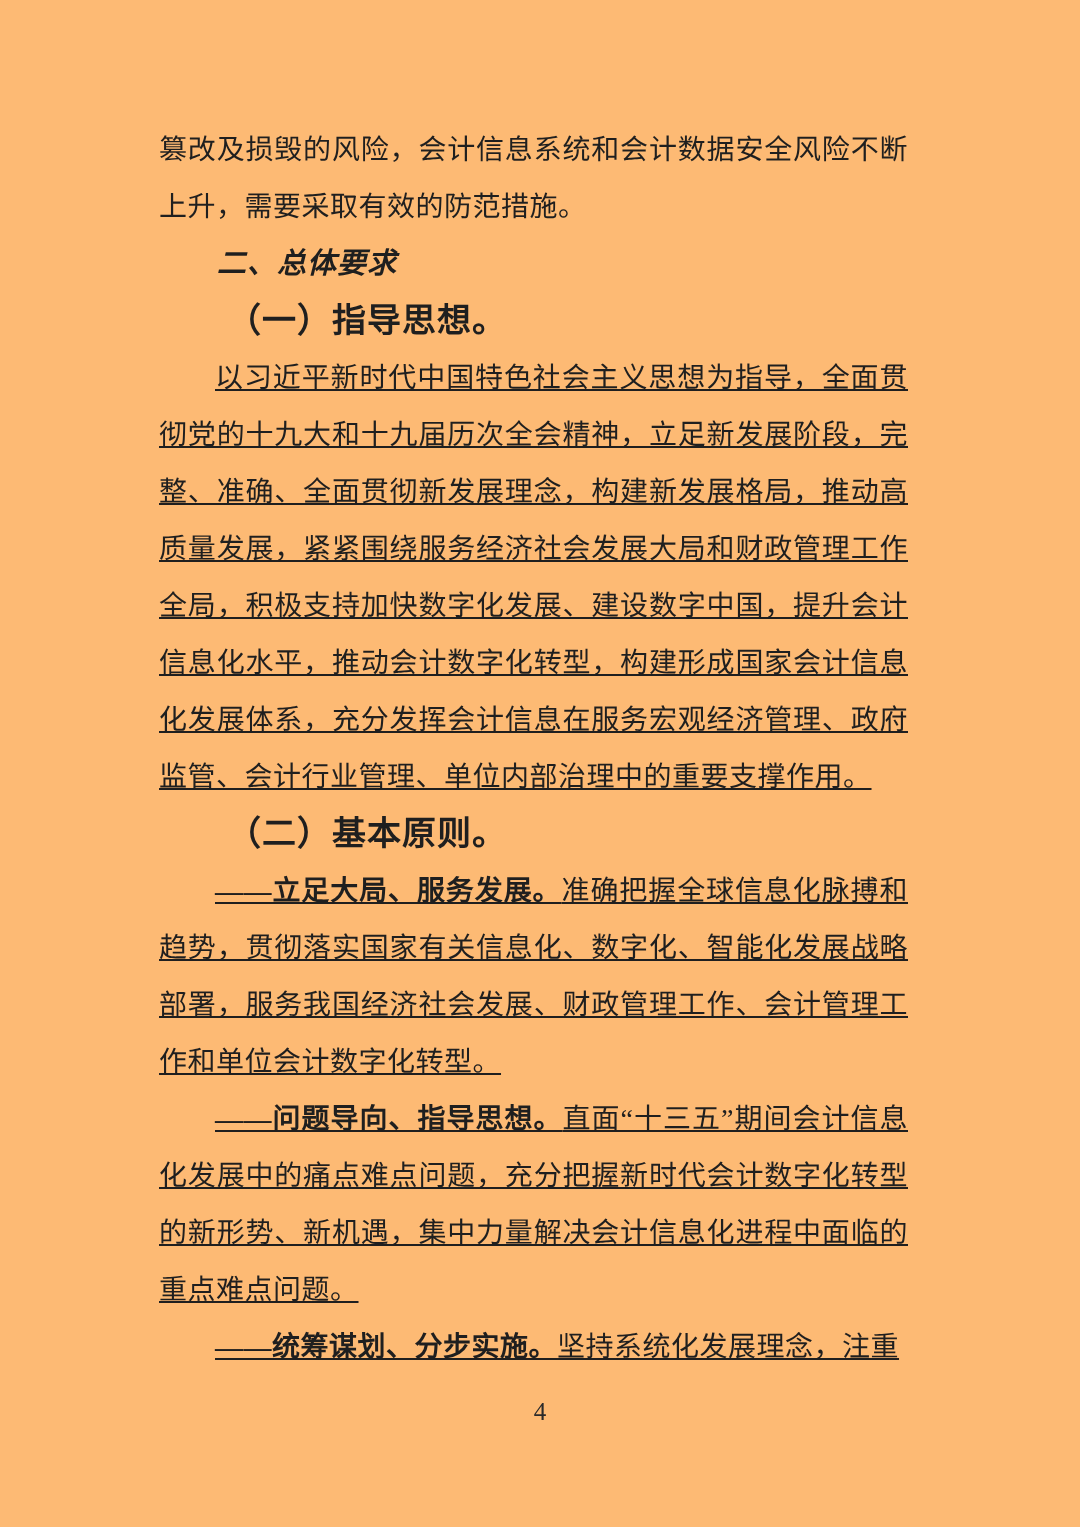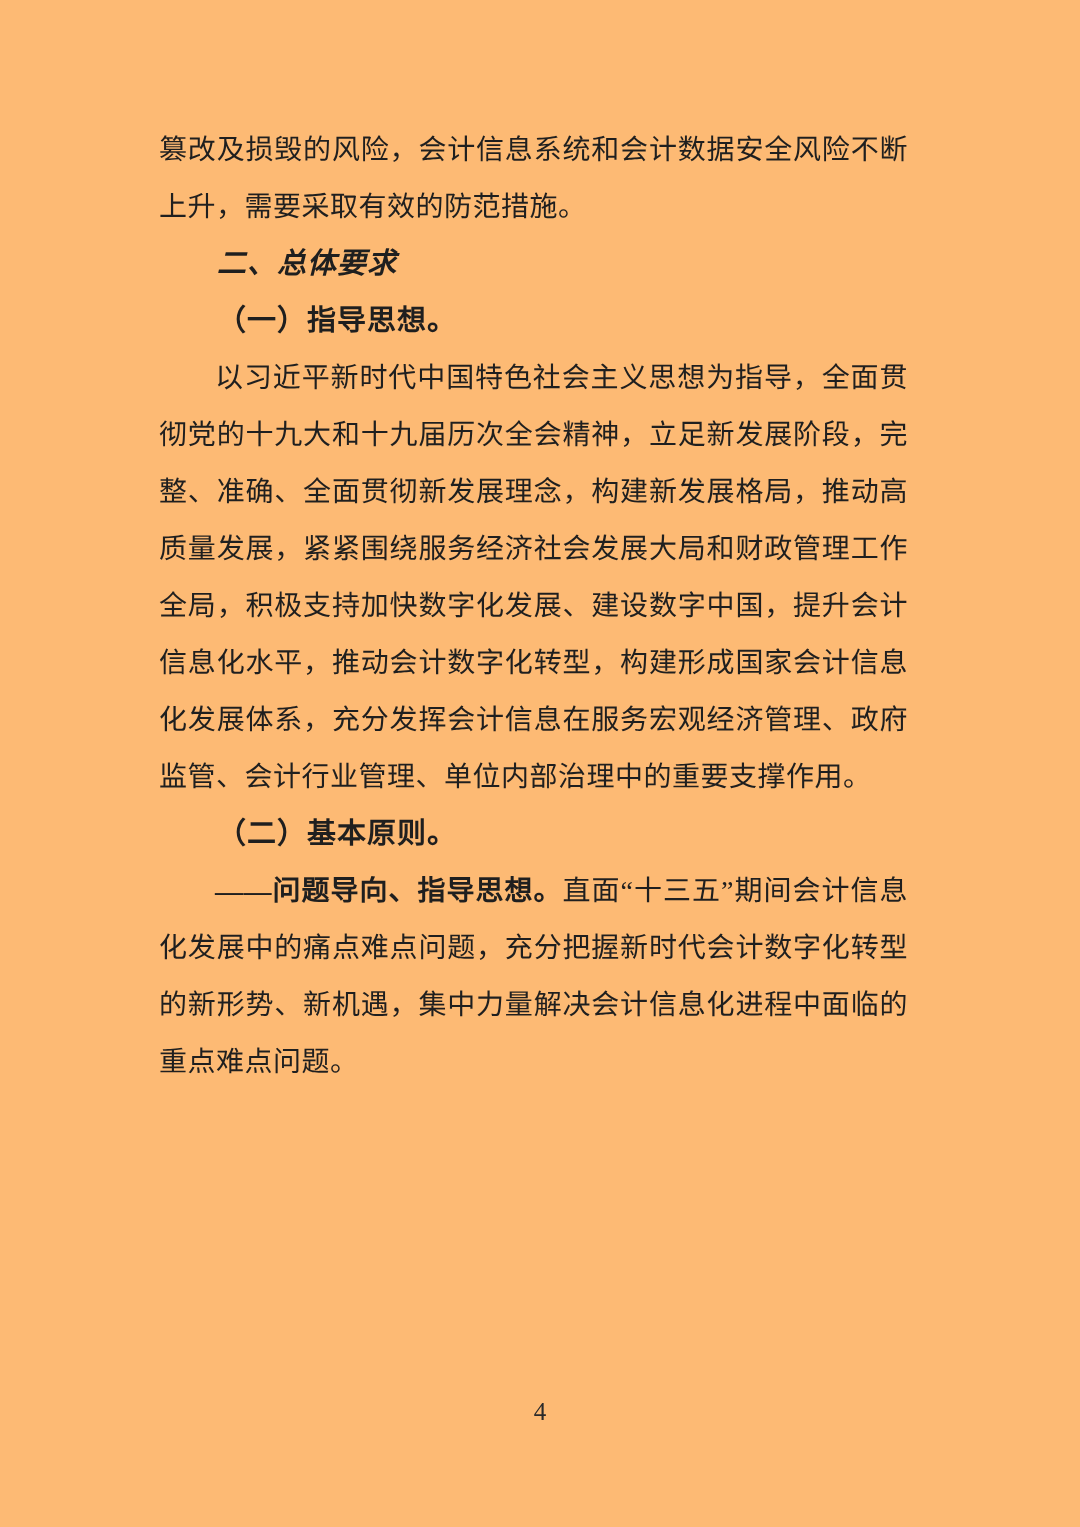--- a/index.html
+++ b/index.html
@@ -25,33 +25,34 @@
   .content p {
     margin: 0;
     font-size: 28px;
     line-height: 57px;
     text-align: justify;
     letter-spacing: 0.5px;
     word-break: break-all;
   }
   p.para-indent {
     text-indent: 2em;
+    text-decoration: underline;
   }
   p.heading-1 {
     font-family: "Liberation Sans", "DejaVu Sans", sans-serif;
     font-weight: bold;
     text-indent: 2em;
     font-size: 29px;
     letter-spacing: 1px;
     font-style: italic;
   }
   p.heading-2 {
     font-weight: bold;
     text-indent: 2em;
-    font-size: 29px;
+    font-size: 34px;
     letter-spacing: 1px;
   }
   .bullet-lead {
     font-weight: bold;
   }
   .page-footer {
     position: absolute;
     top: 1398px;
     left: 0;
     width: 100%;
@@ -69,22 +70,28 @@
     <p>篡改及损毁的风险，会计信息系统和会计数据安全风险不断上升，需要采取有效的防范措施。</p>
 
     <p class="heading-1">二、总体要求</p>
 
     <p class="heading-2">（一）指导思想。</p>
 
     <p class="para-indent">以习近平新时代中国特色社会主义思想为指导，全面贯彻党的十九大和十九届历次全会精神，立足新发展阶段，完整、准确、全面贯彻新发展理念，构建新发展格局，推动高质量发展，紧紧围绕服务经济社会发展大局和财政管理工作全局，积极支持加快数字化发展、建设数字中国，提升会计信息化水平，推动会计数字化转型，构建形成国家会计信息化发展体系，充分发挥会计信息在服务宏观经济管理、政府监管、会计行业管理、单位内部治理中的重要支撑作用。</p>
 
     <p class="heading-2">（二）基本原则。</p>
 
+    <p class="para-indent">
+      <span class="bullet-lead">——立足大局、服务发展。</span><span>准确把握全球信息化脉搏和趋势，贯彻落实国家有关信息化、数字化、智能化发展战略部署，服务我国经济社会发展、财政管理工作、会计管理工作和单位会计数字化转型。</span>
+    </p>
 
     <p class="para-indent">
       <span class="bullet-lead">——问题导向、指导思想。</span><span>直面“十三五”期间会计信息化发展中的痛点难点问题，充分把握新时代会计数字化转型的新形势、新机遇，集中力量解决会计信息化进程中面临的重点难点问题。</span>
     </p>
 
+    <p class="para-indent">
+      <span class="bullet-lead">——统筹谋划、分步实施。</span><span>坚持系统化发展理念，注重</span>
+    </p>
 
   </div>
 
   <div class="page-footer">4</div>
 </div>
 
 </body></html>

